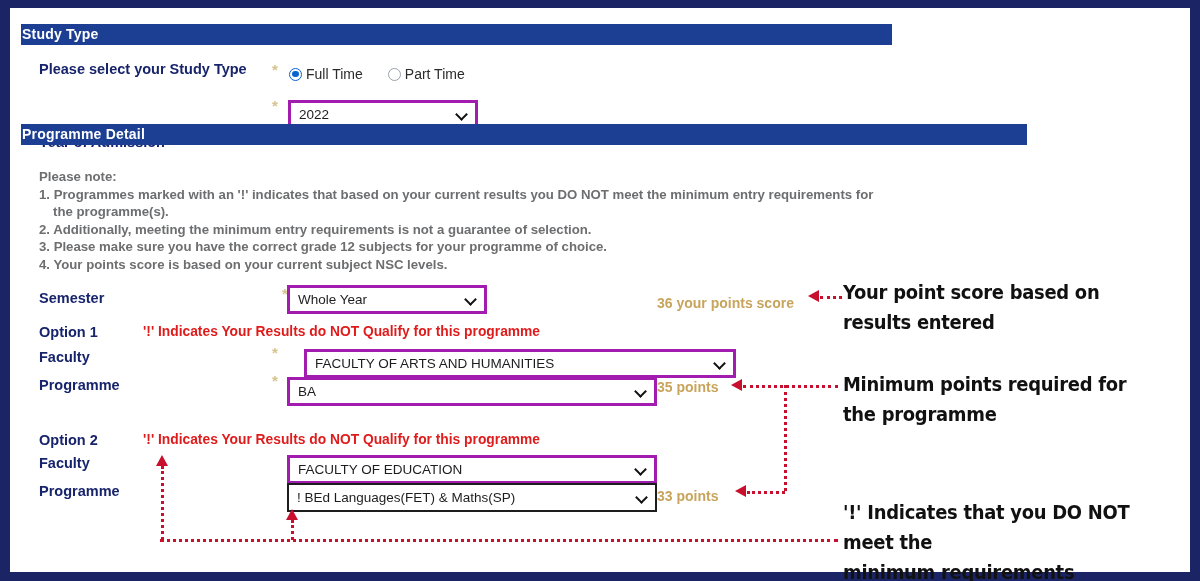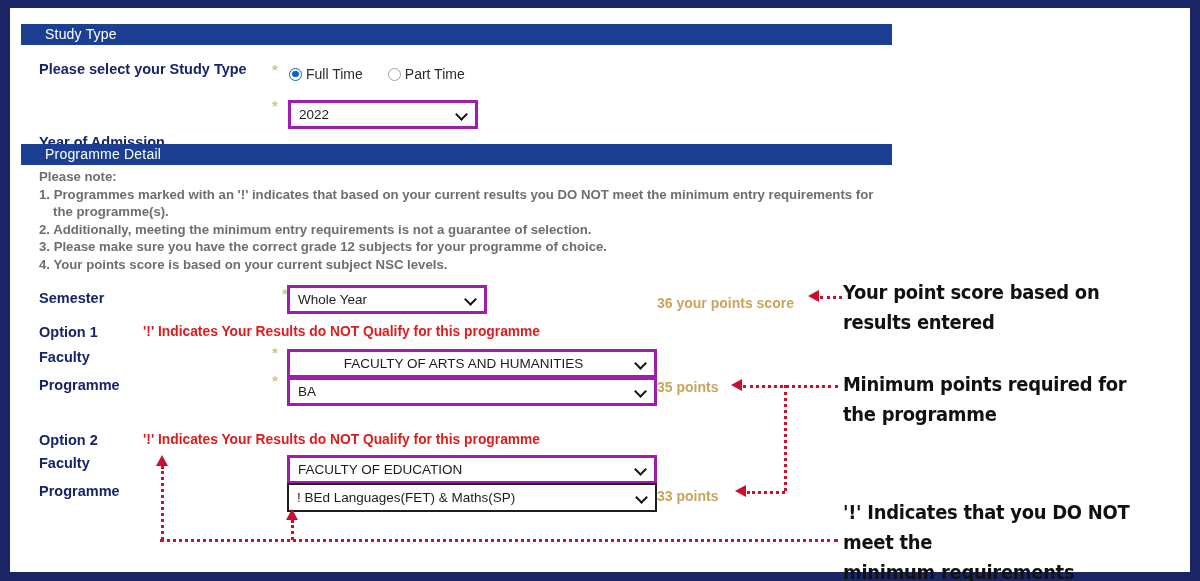--- a/index.html
+++ b/index.html
@@ -16,29 +16,29 @@
     width: 1180px; height: 564px;
     background: #ffffff;
   }
 
   
   .section-bar {
     position: absolute;
     height: 21px;
     background: #1c3f94;
     color: #ffffff;
-    font-weight: normal;
+    font-weight: bold;
     font-size: 14px;
     line-height: 21px;
-    padding-left: 24px;
+    padding-left: 1px;
     letter-spacing: .2px;
     white-space: nowrap;
   }
   #bar-study  { left: 11px; top: 16px;  width: 871px; }
-  #bar-prog   { left: 11px; top: 116px; width: 871px; margin-top: 20px; }
+  #bar-prog   { left: 11px; top: 116px; width: 1006px; }
 
   
   .flabel {
     position: absolute;
     color: #17246b;
     font-weight: bold;
     font-size: 14.5px;
     white-space: nowrap;
   }
   .req {
@@ -224,21 +224,21 @@
   <div class="sel" style="left:277px; top:277px; width:200px;">
     <span class="seltext">Whole Year</span>
     <span class="caret"></span>
   </div>
 
   <div class="flabel" style="left:29px; top:316px;">Option 1</div>
   <div class="warn" style="left:133px; top:316px;">'!' Indicates Your Results do NOT Qualify for this programme</div>
 
   <div class="flabel" style="left:29px; top:341px;">Faculty</div>
   <div class="req" style="left:262px; top:337px;">*</div>
-  <div class="sel" style="left:277px; top:341px; width:370px;text-align:center;">
+  <div class="sel" style="left:294px; top:341px; width:432px;">
     <span class="seltext">FACULTY OF ARTS AND HUMANITIES</span>
     <span class="caret"></span>
   </div>
 
   <div class="flabel" style="left:29px; top:369px;">Programme</div>
   <div class="req" style="left:262px; top:365px;">*</div>
   <div class="sel" style="left:277px; top:369px; width:370px;">
     <span class="seltext">BA</span>
     <span class="caret"></span>
   </div>

